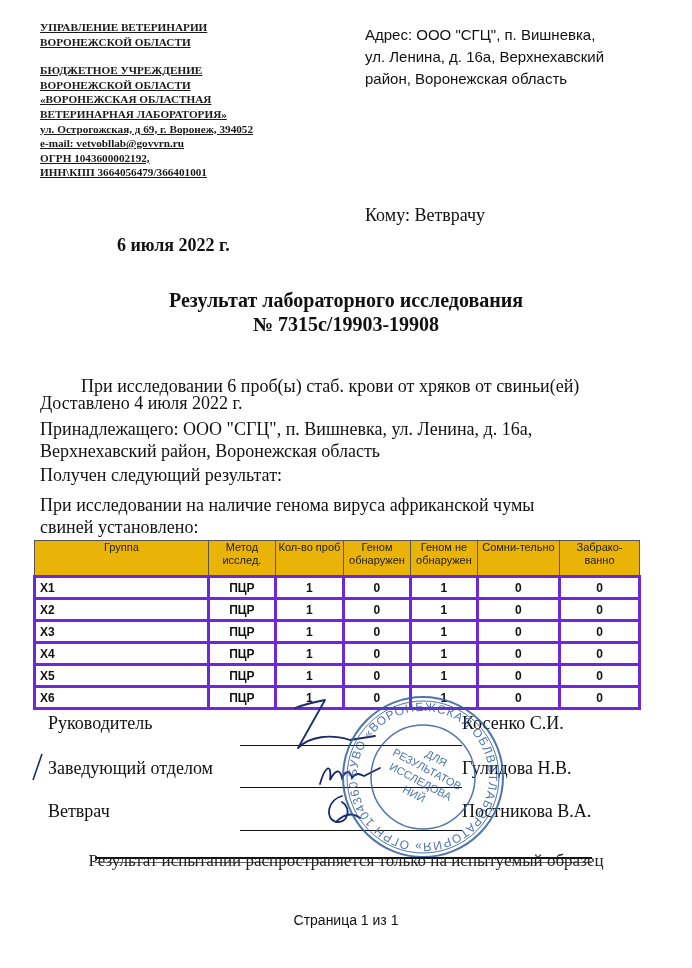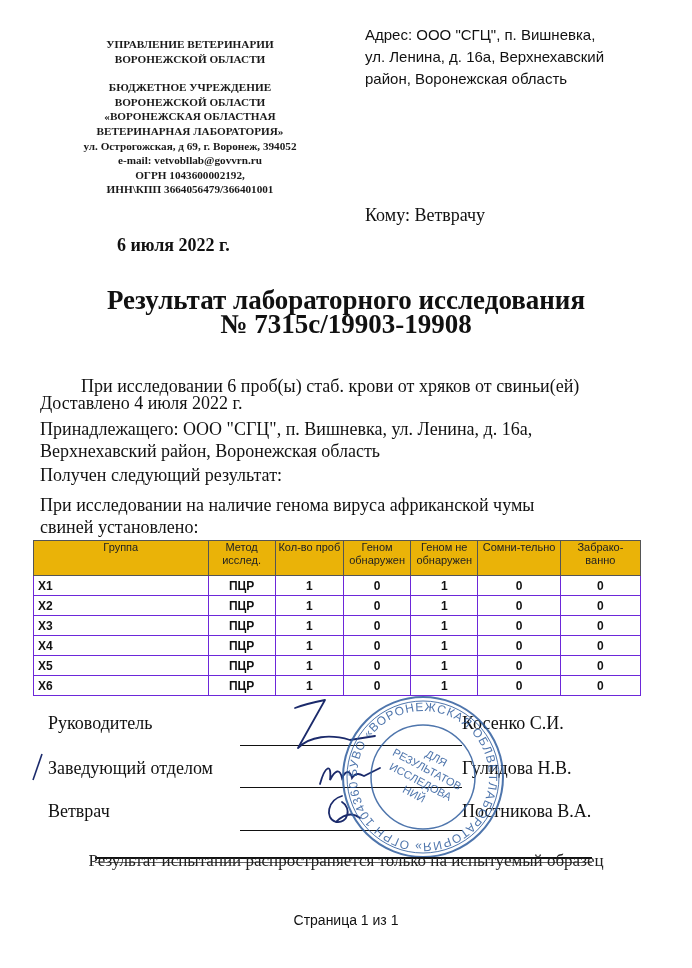--- a/index.html
+++ b/index.html
@@ -1,43 +1,43 @@
 <!DOCTYPE html>
 <html><head>
 <meta charset="utf-8">
 <style>
   html, body { margin: 0; padding: 0; background: #ffffff; }
   body { width: 692px; height: 968px; position: relative; overflow: hidden;
          font-family: "Liberation Serif", serif; color: #111; }
   .abs { position: absolute; }
 
-  .org { left: 40px; top: 37px; width: 300px; text-align: center;
-         font-family: "Liberation Serif", serif; font-size: 11.2px; line-height: 14.6px; font-weight: bold; color: #1a1a1a; }
+  .org { left: 40px; top: 20px; width: 300px; 
+         font-family: "Liberation Serif", serif; font-size: 11.2px; line-height: 14.6px; font-weight: bold; color: #1a1a1a; text-decoration: underline; }
   .org .gap { height: 14px; }
   .org .plain { font-weight: bold; }
 
   .addr { left: 365px; top: 24px; width: 320px; font-family: "Liberation Sans", sans-serif;
           font-size: 15px; line-height: 22px; color: #111; }
   .to { left: 365px; top: 205px; font-size: 18px; color: #111; }
   .date { left: 117px; top: 235px; font-size: 18px; font-weight: bold; }
 
-  .title { left: 0; width: 692px; top: 288px; text-align: center; font-size: 27px; font-weight: bold; line-height: 24px; }
+  .title { left: 0; width: 692px; top: 288px; text-align: center; font-size: 20px; font-weight: bold; line-height: 24px; }
 
   .body { left: 40px; width: 620px; font-size: 18px; line-height: 22px; color: #111; }
   .p1 { top: 375px; margin-left: 41px; }
   .p2 { top: 392px; }
   .p3 { top: 418px; }
   .p4 { top: 464px; }
   .p5 { top: 494px; }
 
   table.res { position: absolute; left: 33px; top: 540px; width: 608px; border-collapse: collapse;
               font-family: "Liberation Sans", sans-serif; font-size: 12px; }
   table.res th { background: #eab308; font-weight: normal; font-size: 11px; line-height: 13px;
                  height: 34px; border: 1px solid #555; padding: 0 2px; vertical-align: top; color: #222; }
-  table.res td { border: 1px solid #6d28d9; height: 19px; font-weight: bold; text-align: center; padding: 0; margin-top: 20px; }
+  table.res td { border: 3px solid #6d28d9; height: 19px; font-weight: bold; text-align: center; padding: 0; margin-top: 20px; }
   table.res td.grp { text-align: left; padding-left: 4px; }
 
   .sig-label { font-size: 18px; left: 48px; }
   .sig-line { position: absolute; left: 240px; width: 222px; height: 0; border-top: 1.5px solid #111; }
   .sig-name { font-size: 18px; left: 462px; }
 
   .stamp { left: 338px; top: 692px; width: 170px; height: 170px; }
 
   .footer-line1 { left: 95px; top: 857px; width: 497px; border-top: 2px solid #111; }
   .footer-line2 { left: 95px; top: 862px; width: 497px; border-top: 1px solid #666; }

